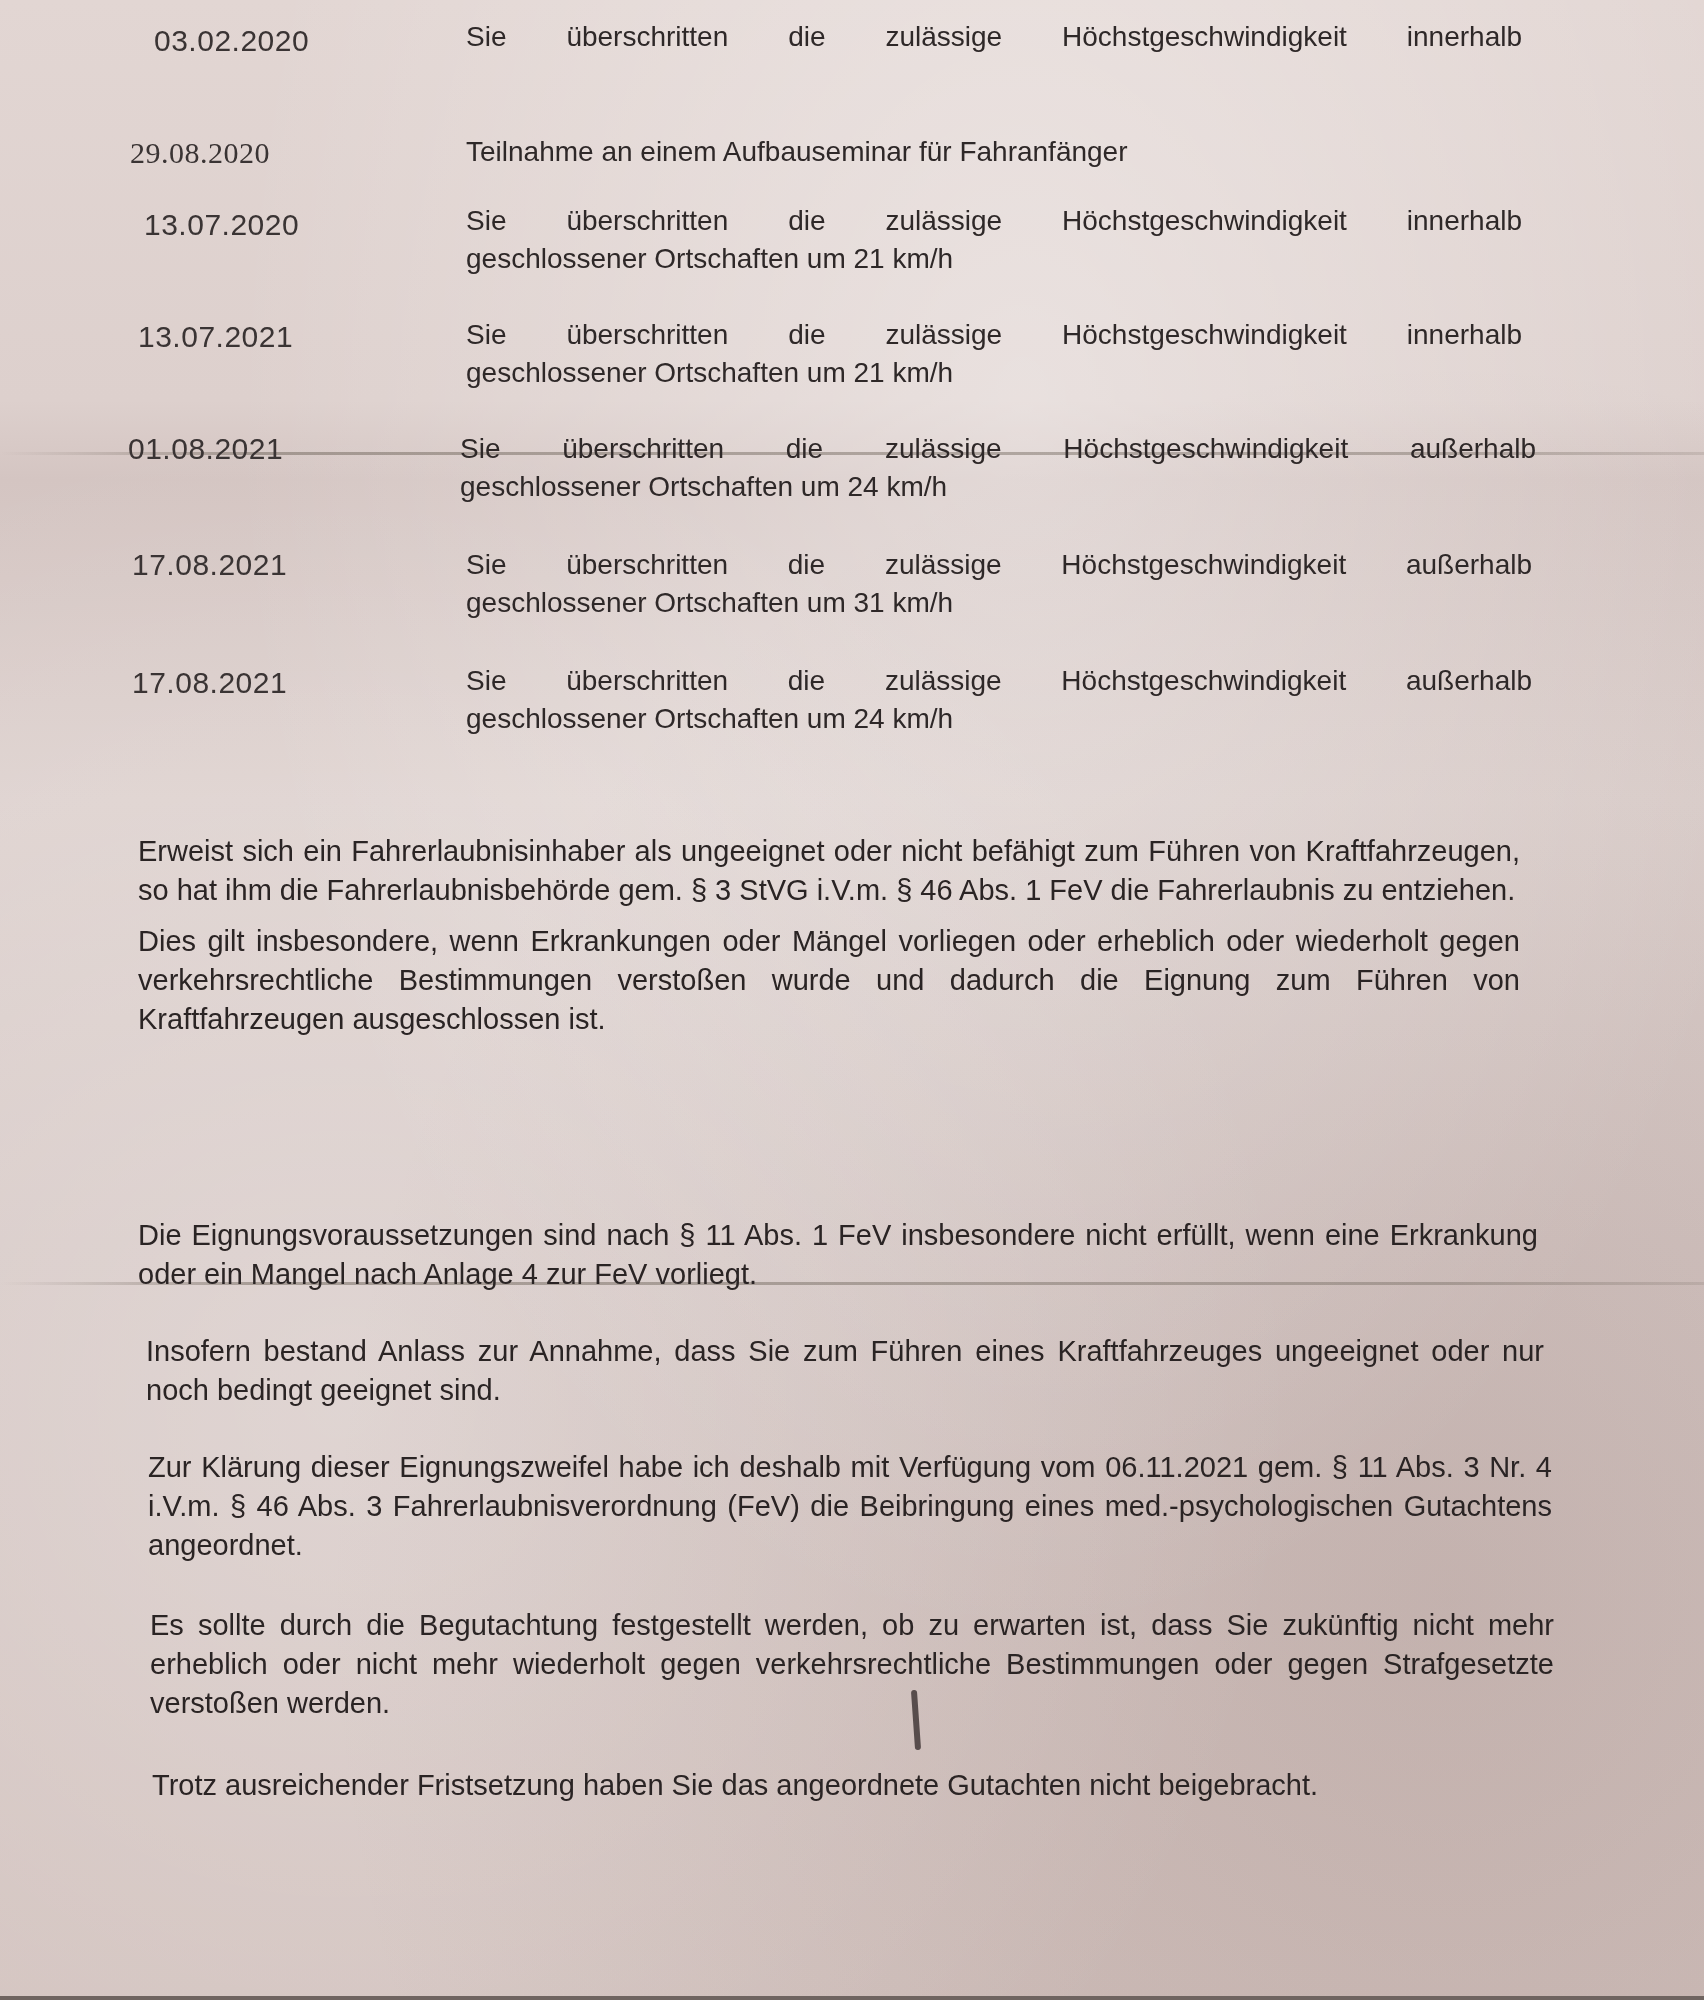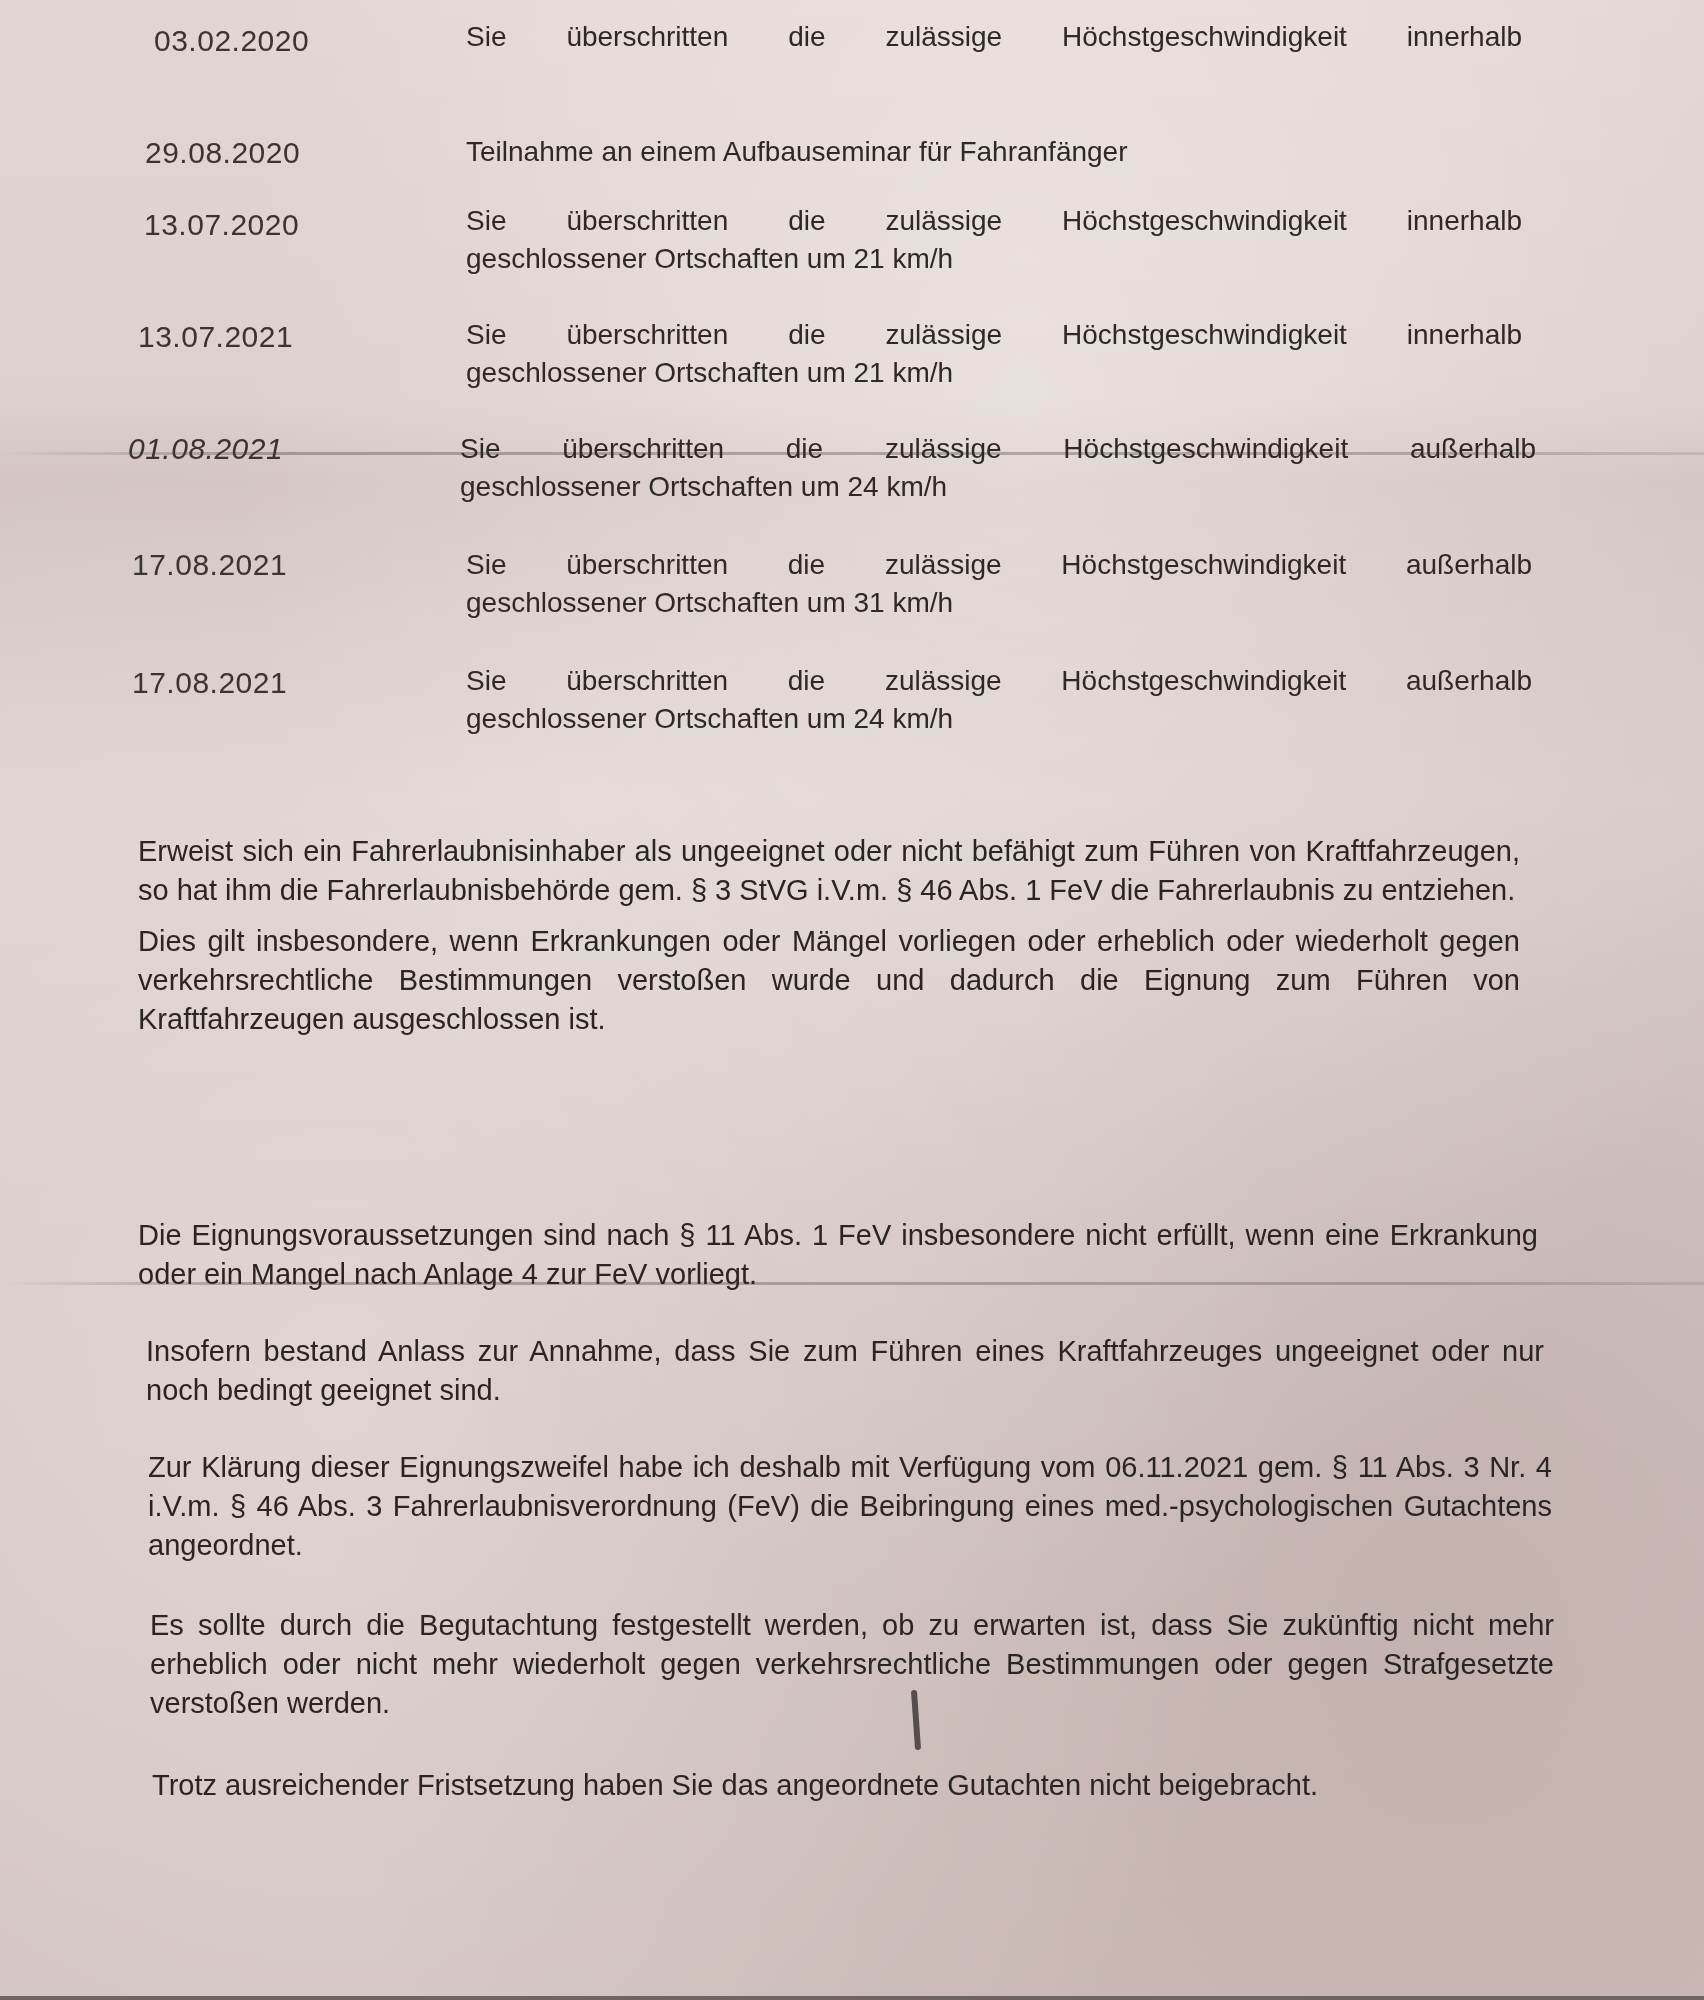--- a/index.html
+++ b/index.html
@@ -100,21 +100,21 @@
 <div class="offense-list">
 
   <div class="offense" style="top:0;">
     <div class="date" style="left:154px; top:24px;">03.02.2020</div>
     <div class="desc" style="top:18px;">
       <span class="line1">Sie überschritten die zulässige Höchstgeschwindigkeit innerhalb</span>
     </div>
   </div>
 
   <div class="offense" style="top:0;">
-    <div class="date" style="left:145px; top:136px;">29.08.2020</div>
+    <div class="date" style="left:130px; top:136px;font-family:Liberation Serif, serif;">29.08.2020</div>
     <div class="desc" style="top:133px;">
       <span class="line2">Teilnahme an einem Aufbauseminar für Fahranfänger</span>
     </div>
   </div>
 
   <div class="offense" style="top:0;">
     <div class="date" style="left:144px; top:208px;text-align:right;">13.07.2020</div>
     <div class="desc" style="top:202px;">
       <span class="line1">Sie überschritten die zulässige Höchstgeschwindigkeit innerhalb</span>
       <span class="line2">geschlossener Ortschaften um 21 km/h</span>
@@ -123,21 +123,21 @@
 
   <div class="offense" style="top:0;">
     <div class="date" style="left:138px; top:320px;">13.07.2021</div>
     <div class="desc" style="top:316px;">
       <span class="line1">Sie überschritten die zulässige Höchstgeschwindigkeit innerhalb</span>
       <span class="line2">geschlossener Ortschaften um 21 km/h</span>
     </div>
   </div>
 
   <div class="offense" style="top:0;">
-    <div class="date" style="left:128px; top:432px;font-style:italic;">01.08.2021</div>
+    <div class="date" style="left:128px; top:432px;">01.08.2021</div>
     <div class="desc" style="left:460px; top:430px; width:1076px;">
       <span class="line1">Sie überschritten die zulässige Höchstgeschwindigkeit außerhalb</span>
       <span class="line2">geschlossener Ortschaften um 24 km/h</span>
     </div>
   </div>
 
   <div class="offense" style="top:0;">
     <div class="date" style="left:132px; top:548px;">17.08.2021</div>
     <div class="desc" style="top:546px; width:1066px;">
       <span class="line1">Sie überschritten die zulässige Höchstgeschwindigkeit außerhalb</span>

